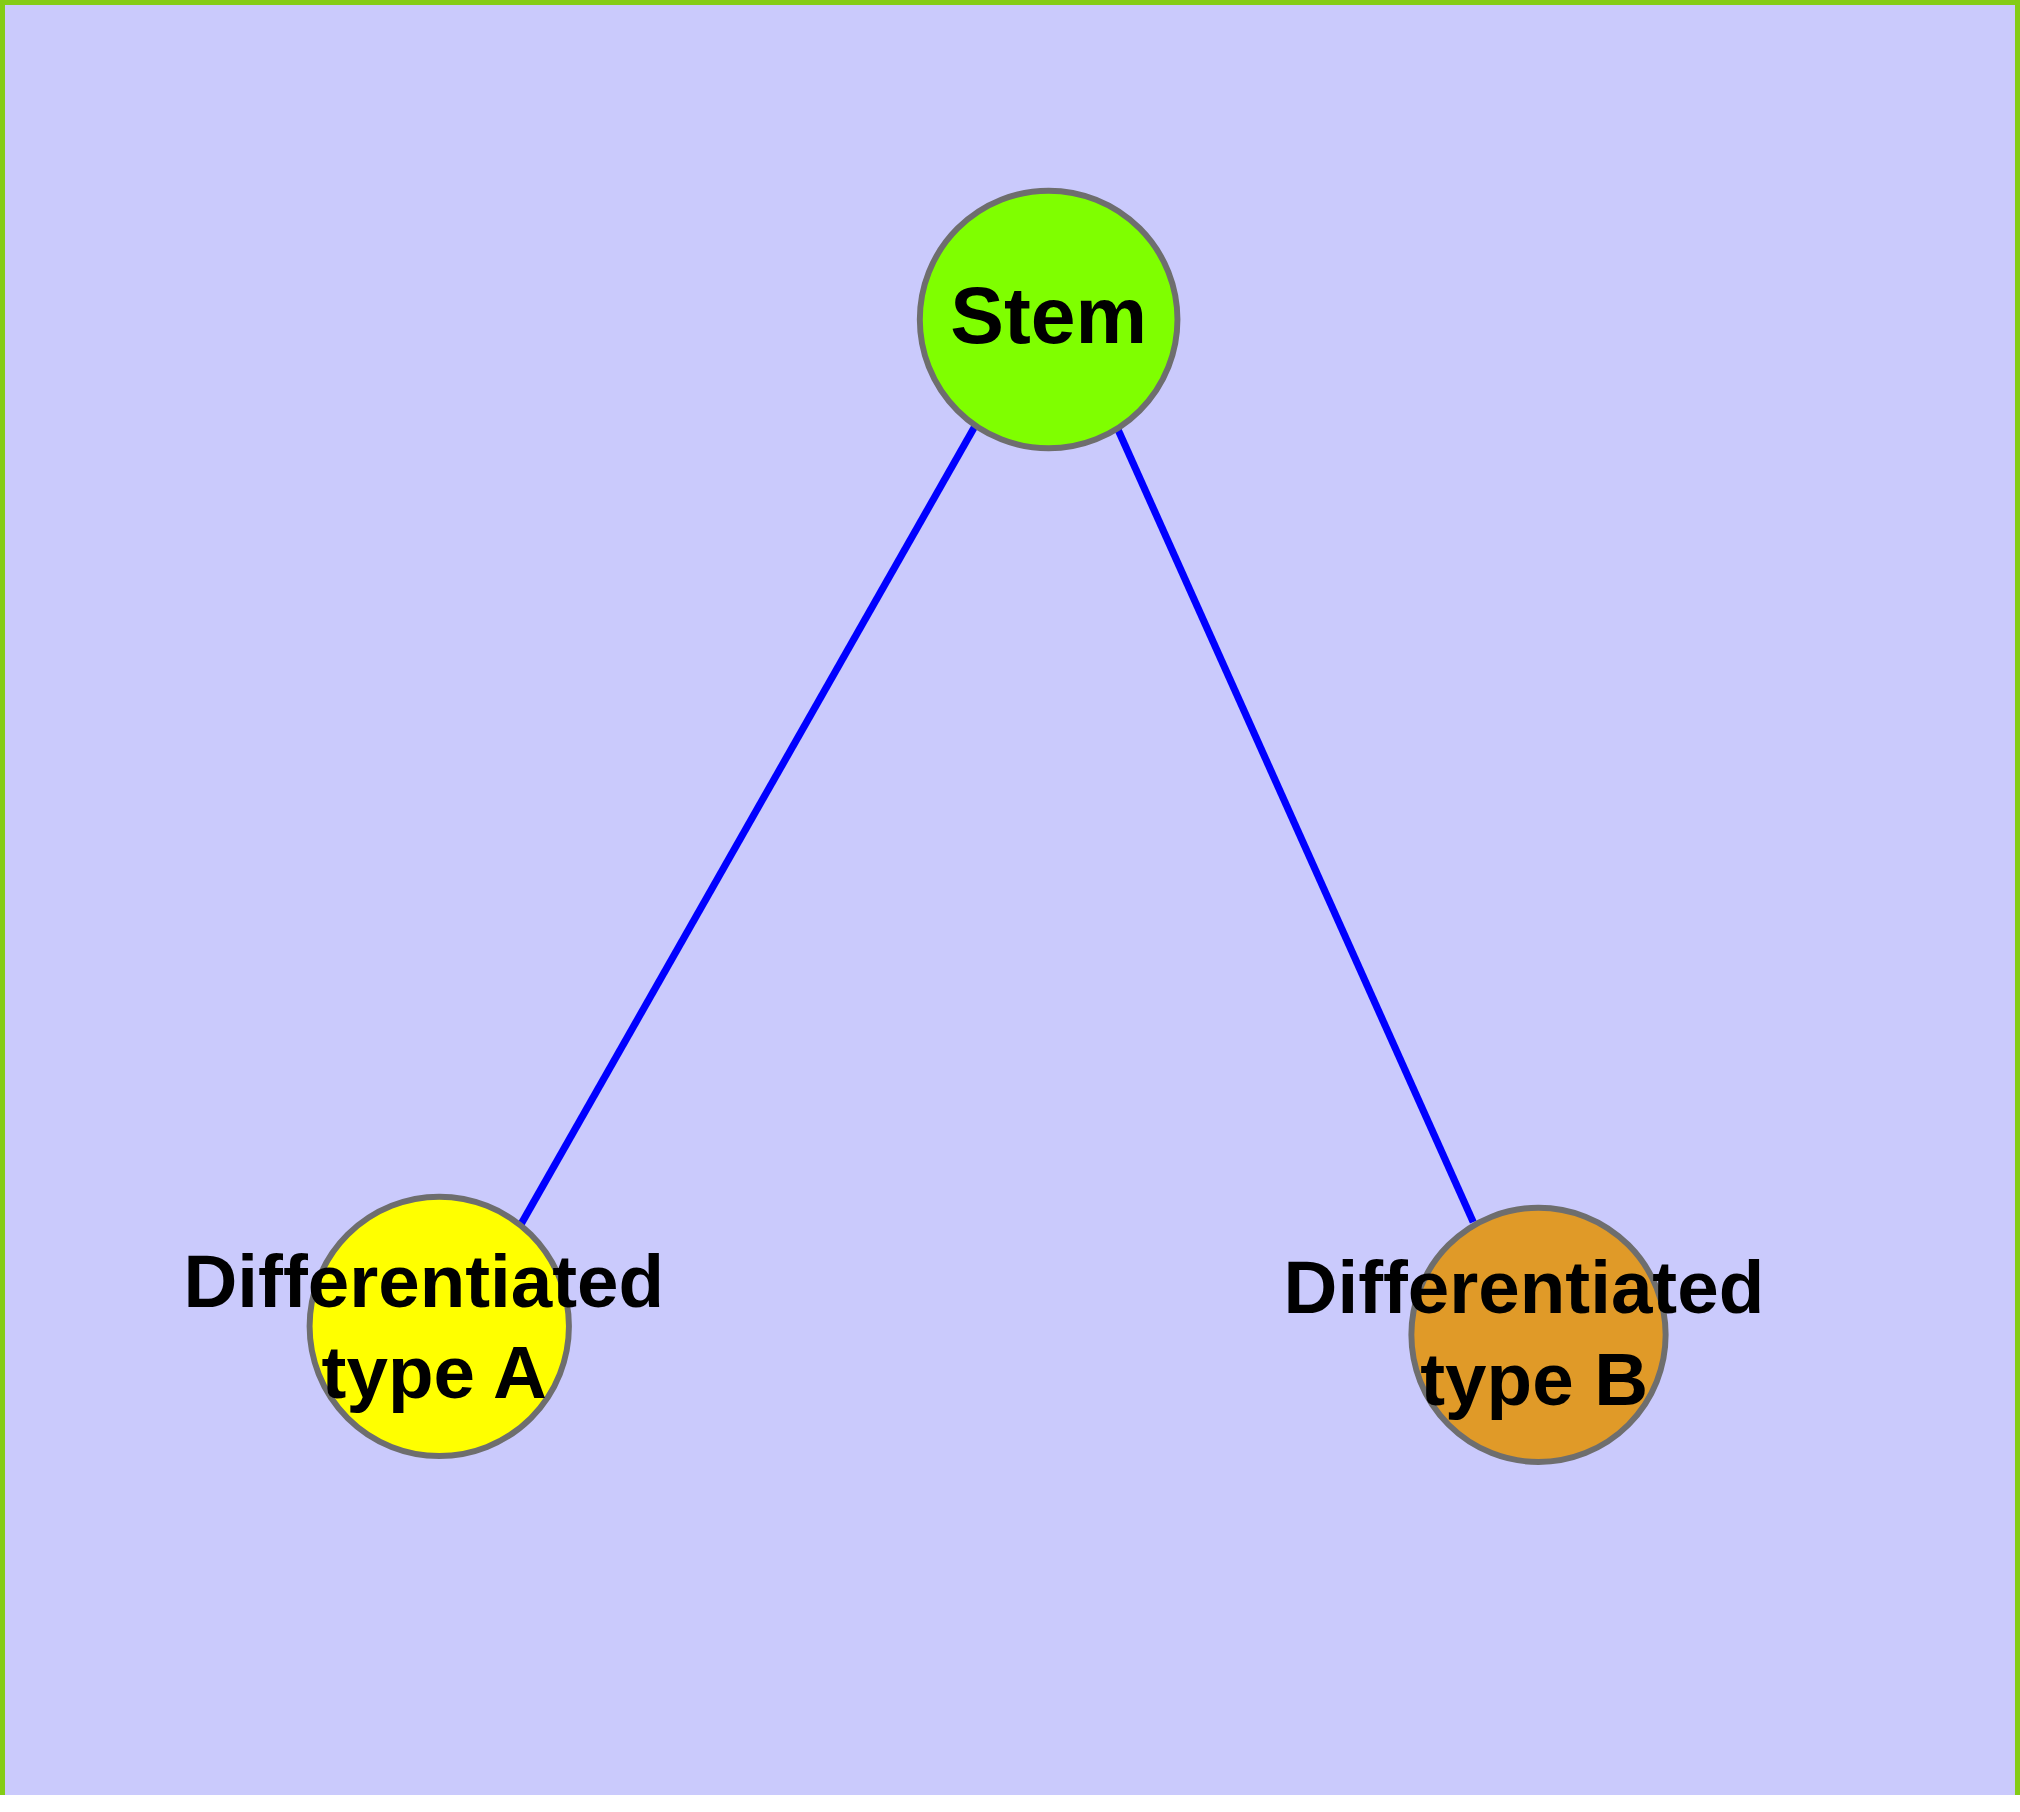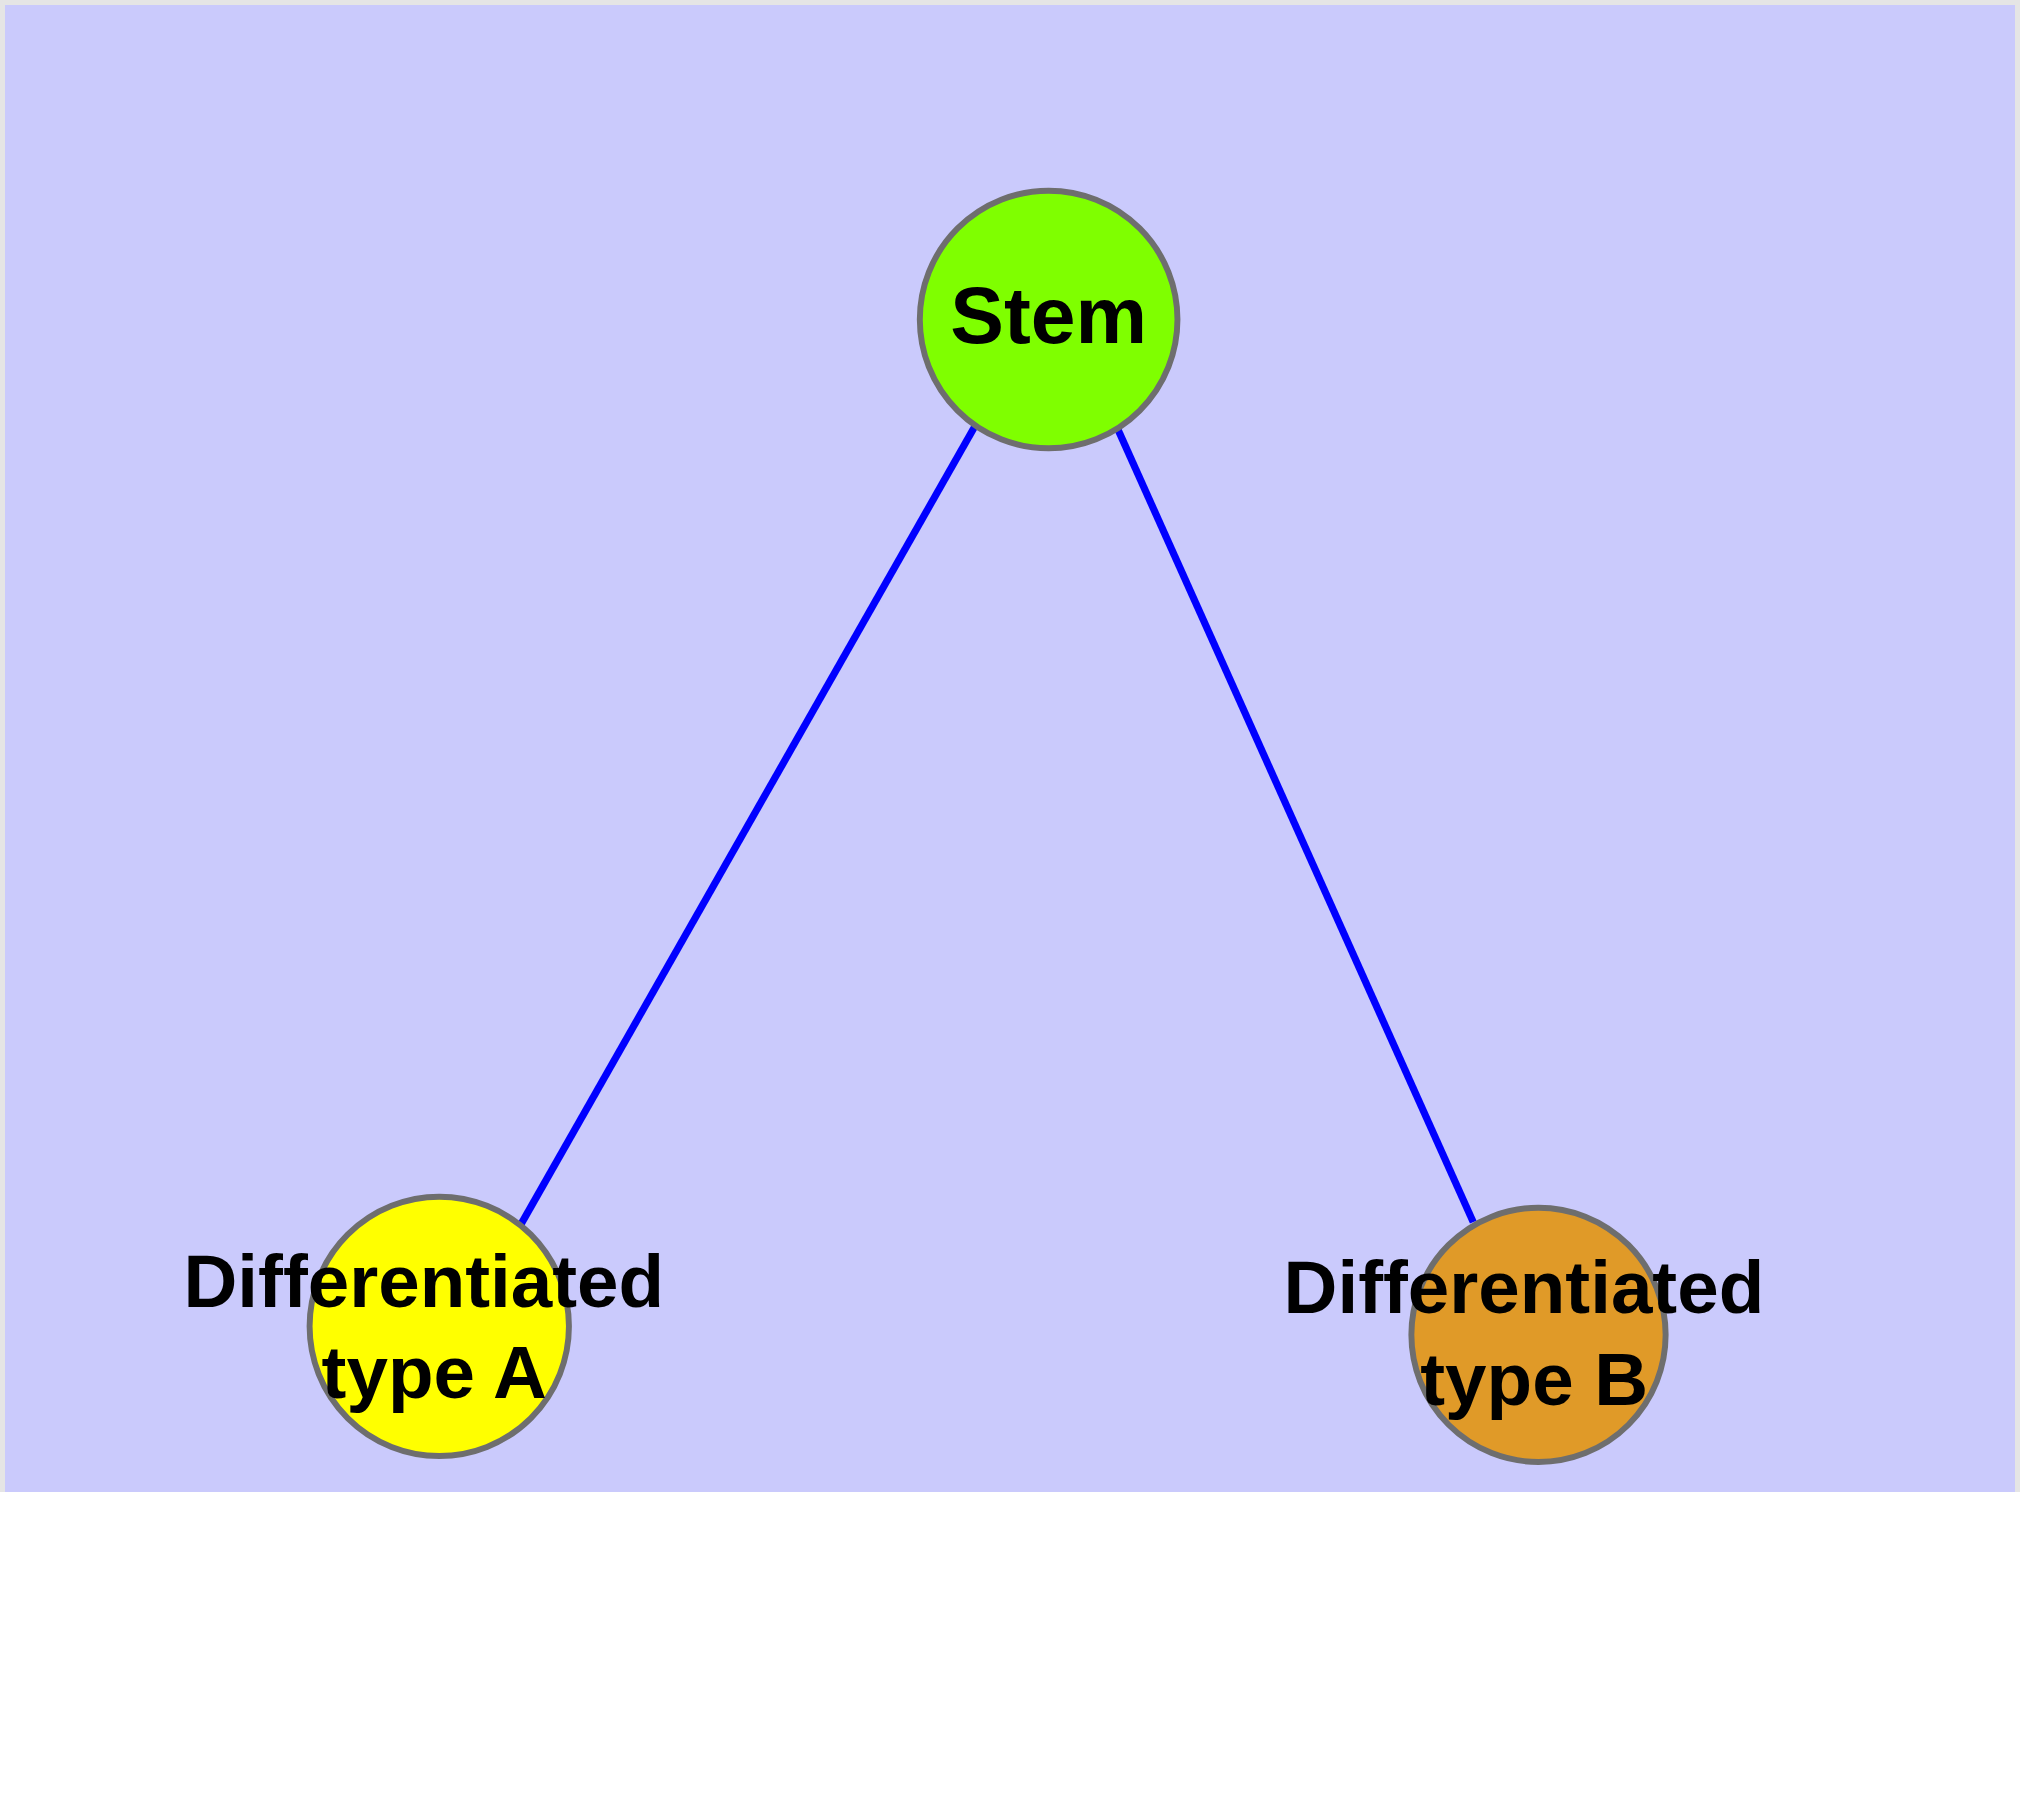--- a/index.html
+++ b/index.html
@@ -4,22 +4,22 @@
 <title>Cell Differentiation Graph</title>
 <style>
   html, body {
     margin: 0;
     padding: 0;
     background: #ffffff;
   }
   #canvas {
     position: relative;
     width: 2021px;
-    height: 1492px;
-    background: #e5e5e5;
+    height: 1795px;
+    background: #84cc16;
     overflow: hidden;
     font-family: "Liberation Sans", sans-serif;
   }
   #plot-area {
     position: absolute;
     left: 5.1px;
     top: 5.1px;
     width: 2010px;
     height: 1802px;
     background: #cacafc;

